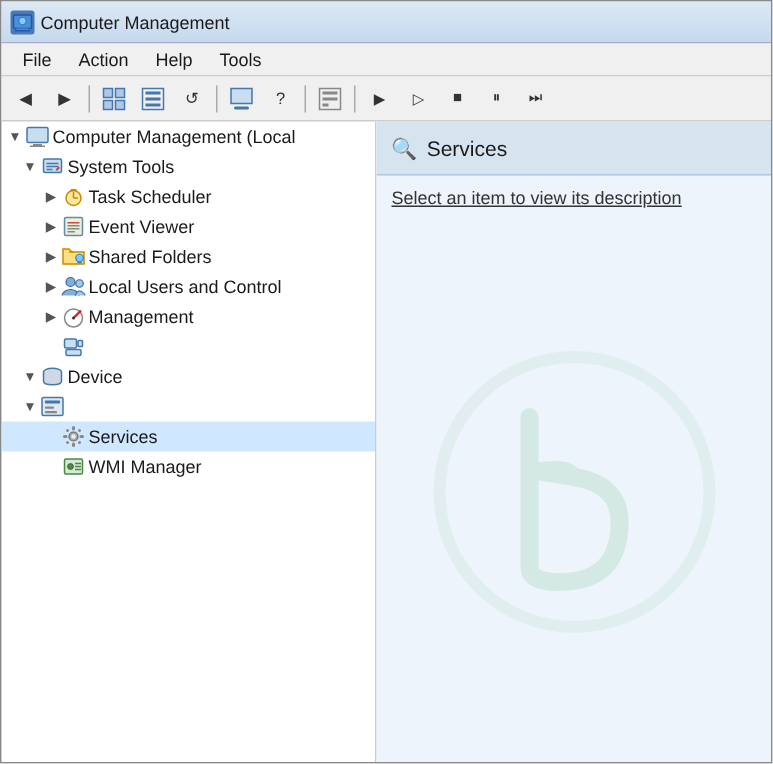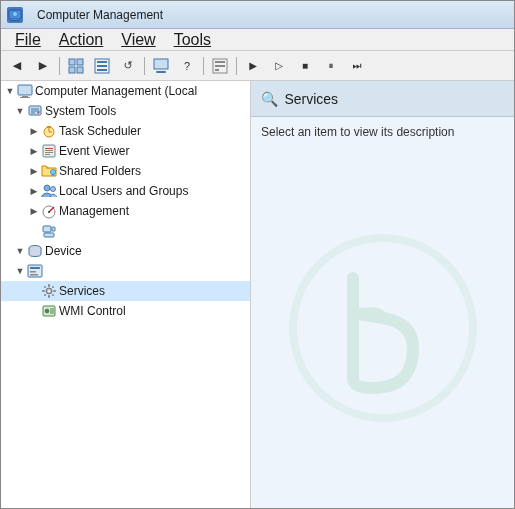--- a/index.html
+++ b/index.html
@@ -21,21 +21,21 @@
       flex-direction: column;
       background: #f0f0f0;
     }
 
     
     .titlebar {
       background: linear-gradient(to bottom, #dce9f5 0%, #c5d9ed 100%);
       padding: 4px 6px;
       display: flex;
       align-items: center;
-      gap: 14px;
+      gap: 4px;
       border-bottom: 1px solid #aac;
       height: 28px;
     }
     .titlebar-icon {
       width: 16px;
       height: 16px;
       background: #4a7ab5;
       border-radius: 2px;
       display: flex; align-items: center; justify-content: center;
       color: white; font-size: 9px; font-weight: bold;
@@ -51,24 +51,23 @@
       background: #f0f0f0;
       display: flex;
       align-items: center;
       padding: 2px 6px;
       height: 22px;
       border-bottom: 1px solid #ccc;
       gap: 2px;
     }
     .menu-item {
       padding: 2px 8px;
-      font-size: 16px;
+      font-size: 12px;
       cursor: pointer;
       color: #1a1a1a;
-      text-decoration: underline;
     }
 
     
     .toolbar {
       background: #f0f0f0;
       display: flex;
       align-items: center;
       padding: 2px 4px;
       height: 30px;
       border-bottom: 1px solid #ccc;
@@ -172,20 +171,21 @@
     }
     .right-header-title {
       font-size: 14px;
       font-weight: normal;
       color: #1a1a1a;
     }
     .right-description {
       padding: 8px 10px;
       font-size: 12px;
       color: #333;
+      text-decoration: underline;
     }
 
     
     .watermark-area {
       flex: 1;
       display: flex;
       align-items: center;
       justify-content: center;
       position: relative;
       overflow: hidden;
@@ -209,21 +209,21 @@
         <rect x="2" y="12" width="10" height="1" fill="#2255aa"></rect>
         <circle cx="7" cy="6" r="2.5" fill="#88ccff" stroke="#2255aa" stroke-width="0.5"></circle>
       </svg>
     </div>
     <span class="titlebar-text">Computer Management</span>
   </div>
 
   <div class="menubar">
     <span class="menu-item">File</span>
     <span class="menu-item">Action</span>
-    <span class="menu-item">View</span>
+    <span class="menu-item">Help</span>
     <span class="menu-item">Tools</span>
   </div>
 
   <div class="toolbar">
     <button class="toolbar-btn">◀</button>
     <button class="toolbar-btn">▶</button>
     <div class="toolbar-separator"></div>
     <button class="toolbar-btn">
       <svg width="16" height="16" viewBox="0 0 16 16">
           <rect x="1" y="1" width="6" height="6" fill="#b0c8e8" stroke="#4477aa" stroke-width="1"></rect>
@@ -339,21 +339,21 @@
       <div class="tree-item indent-2">
         <div class="expand-btn">▶</div>
         <div class="tree-icon">
           <svg width="16" height="16" viewBox="0 0 16 16">
               <circle cx="6" cy="5" r="3" fill="#80b0d8" stroke="#3366aa" stroke-width="0.8"></circle>
               <path d="M0 14 Q2 10 6 10 Q10 10 12 14" fill="#80b0d8" stroke="#3366aa" stroke-width="0.8"></path>
               <circle cx="12" cy="6" r="2.5" fill="#a0c8e8" stroke="#3366aa" stroke-width="0.8"></circle>
               <path d="M9 14 Q10.5 11 12 11 Q14 11 16 14" fill="#a0c8e8" stroke="#3366aa" stroke-width="0.8"></path>
             </svg>
         </div>
-        <span class="tree-label">Local Users and Groups</span>
+        <span class="tree-label">Local Users and Control</span>
       </div>
 
       <div class="tree-item indent-2">
         <div class="expand-btn">▶</div>
         <div class="tree-icon">
           <svg width="16" height="16" viewBox="0 0 16 16">
               <circle cx="8" cy="9" r="6" fill="white" stroke="#888" stroke-width="1"></circle>
               <path d="M8 9 L13 4" stroke="#cc2222" stroke-width="1.5"></path>
               <circle cx="8" cy="9" r="1" fill="#333"></circle>
             </svg>
@@ -420,21 +420,21 @@
         <div class="expand-btn" style="visibility:hidden">▶</div>
         <div class="tree-icon">
           <svg width="16" height="16" viewBox="0 0 16 16">
               <rect x="2" y="3" width="12" height="10" rx="1" fill="#d8e8d8" stroke="#4a8844" stroke-width="1"></rect>
               <circle cx="6" cy="8" r="2" fill="#4a8844" stroke="#2a6624" stroke-width="0.5"></circle>
               <line x1="9" y1="6" x2="13" y2="6" stroke="#4a8844" stroke-width="1"></line>
               <line x1="9" y1="8" x2="13" y2="8" stroke="#4a8844" stroke-width="1"></line>
               <line x1="9" y1="10" x2="13" y2="10" stroke="#4a8844" stroke-width="1"></line>
             </svg>
         </div>
-        <span class="tree-label">WMI Control</span>
+        <span class="tree-label">WMI Manager</span>
       </div>
 
     </div>
 
     <div class="right-panel">
       <div class="right-header">
         <span class="right-header-icon">🔍</span>
         <span class="right-header-title">Services</span>
       </div>
       <div class="right-description">Select an item to view its description</div>

